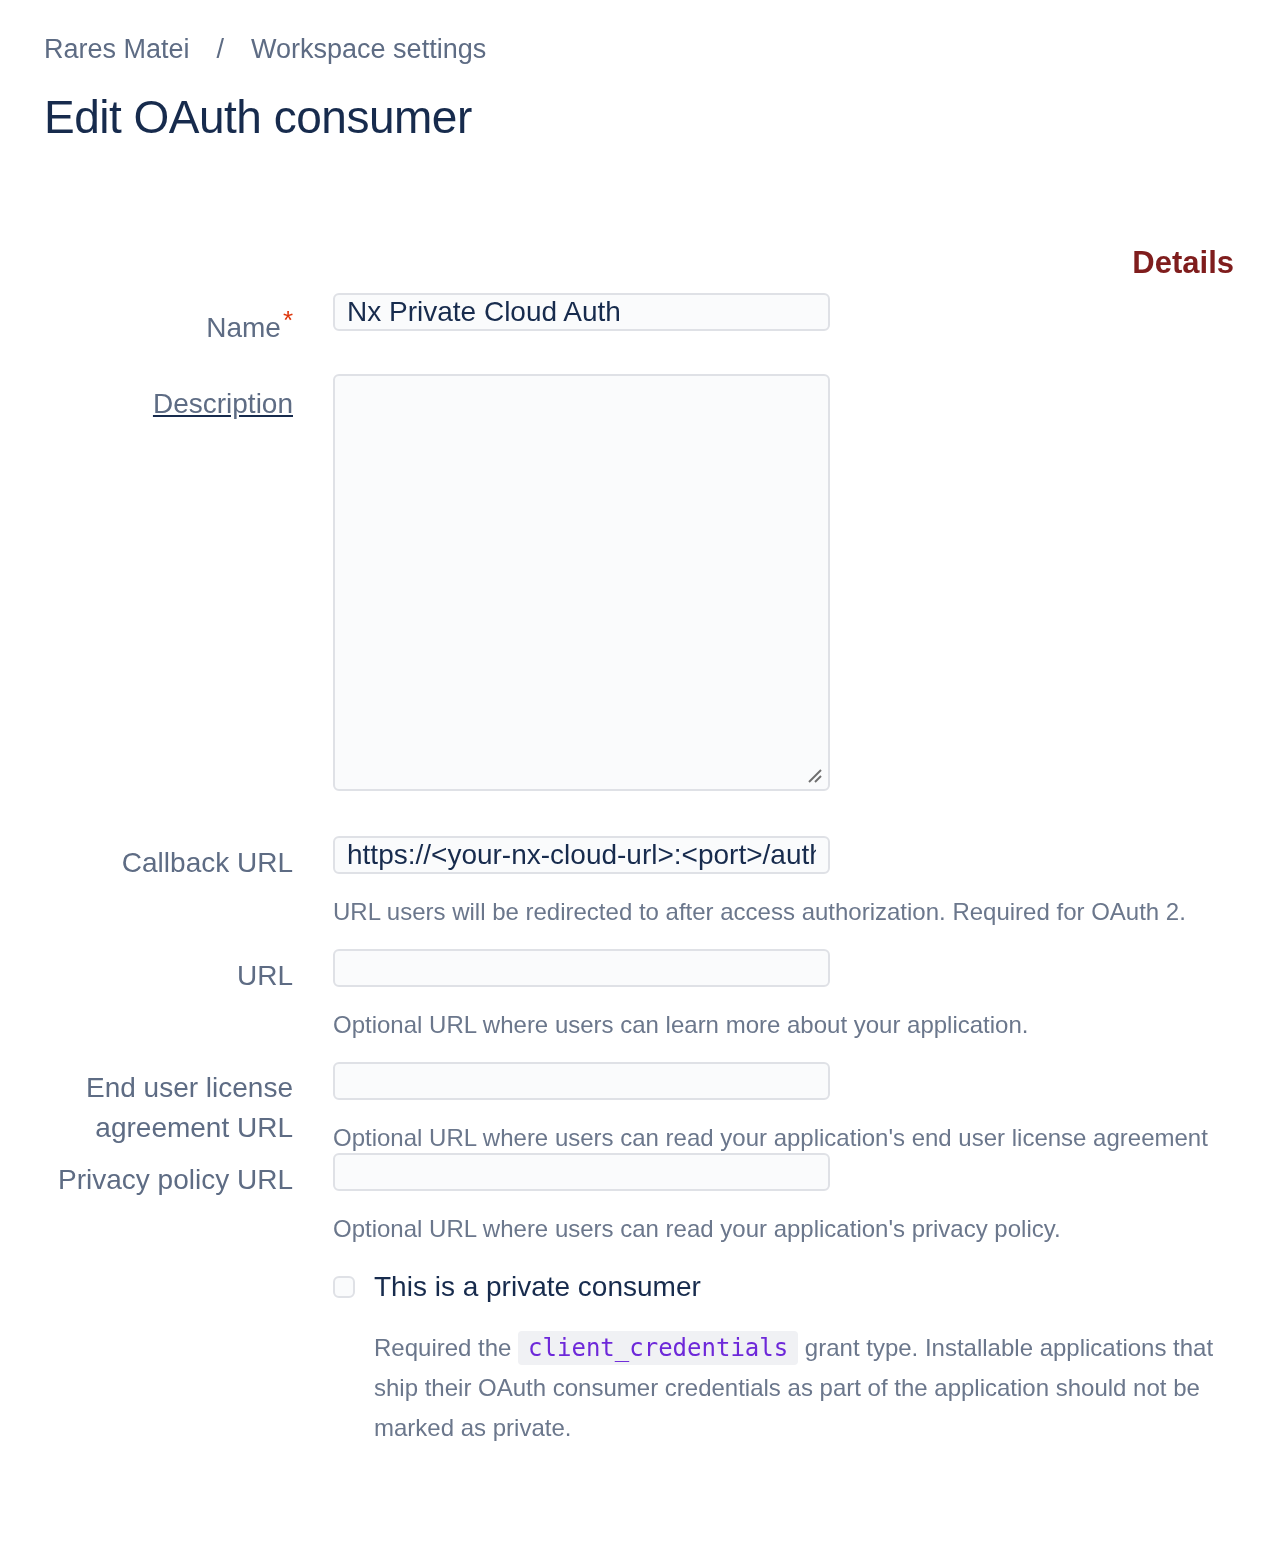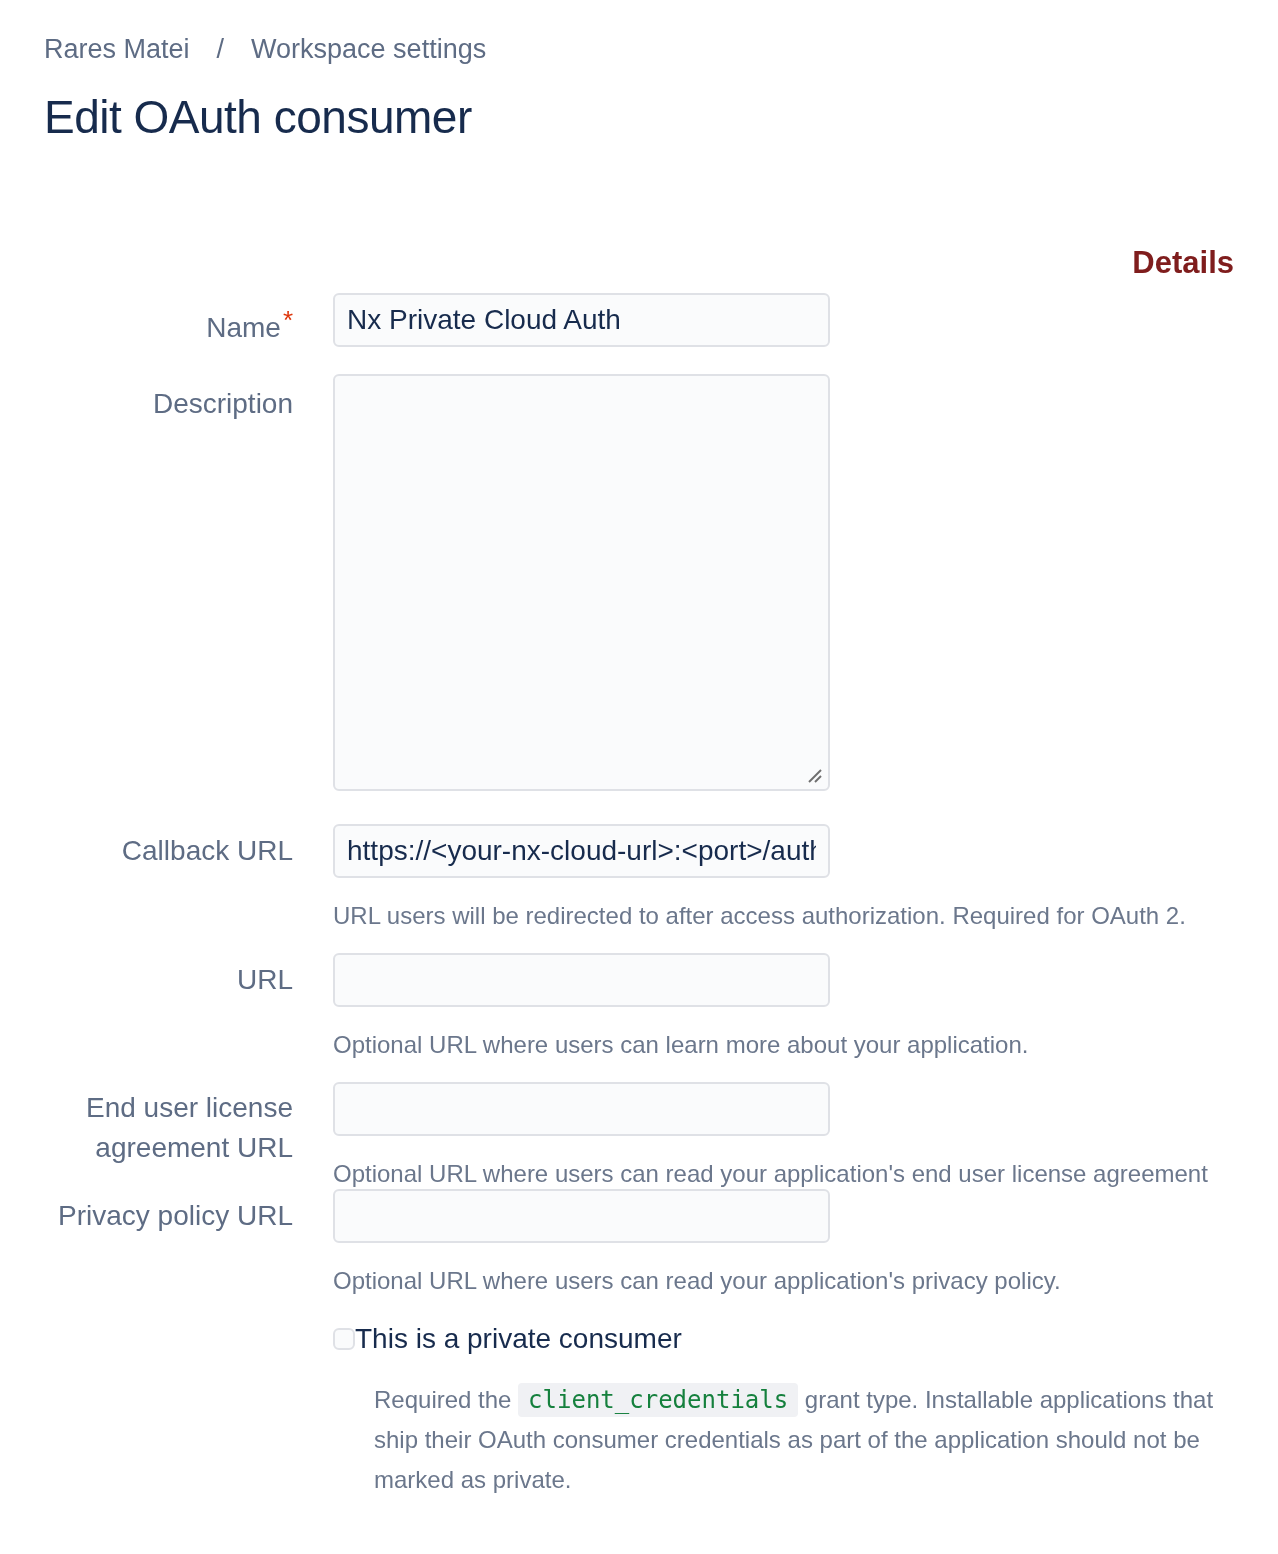--- a/index.html
+++ b/index.html
@@ -65,21 +65,21 @@
 
   .req {
     color: #DE350B;
     font-size: 26px;
     vertical-align: 8px;
     margin-left: 2px;
   }
 
   input.text-input {
     width: 497px;
-    height: 54px;
+    height: 38px;
     border: 2px solid #DFE1E6;
     border-radius: 6px;
     background: #FAFBFC;
     font-family: "Liberation Sans", sans-serif;
     font-size: 28px;
     color: #172B4D;
     padding: 0 12px;
     outline: none;
     display: block;
   }
@@ -108,28 +108,29 @@
   }
 
   .help {
     margin: 23px 0 0 0;
     font-size: 24px;
     line-height: 30px;
     color: #6B778C;
   }
 
   .mb-name { margin-bottom: 26px; }
-  .mb-desc { margin-bottom: 33px; }
+  .mb-desc { margin-bottom: 45px; text-decoration: underline; }
   .mb-field { margin-bottom: 22px; }
 
   
   .checkbox-section { margin: 26px 0 0 289px; }
   .checkbox-row {
     display: flex;
     align-items: center;
+    gap: 19px;
   }
   input.checkbox {
     appearance: none;
     -webkit-appearance: none;
     width: 22px;
     height: 22px;
     border: 2px solid #DFE1E6;
     border-radius: 6px;
     background: #FAFBFC;
     margin: 0;
@@ -146,21 +147,21 @@
   .private-desc {
     margin: 24px 0 0 41px;
     max-width: 860px;
     font-size: 24px;
     line-height: 40px;
     color: #6B778C;
   }
   .code-pill {
     font-family: "DejaVu Sans Mono", monospace;
     font-size: 24px;
-    color: #15803d;
+    color: #6d28d9;
     background: #F0F1F4;
     border-radius: 4px;
     padding: 3px 10px;
     white-space: nowrap;
   }
 </style>
 </head>
 <body>
 
 <nav class="breadcrumb">

